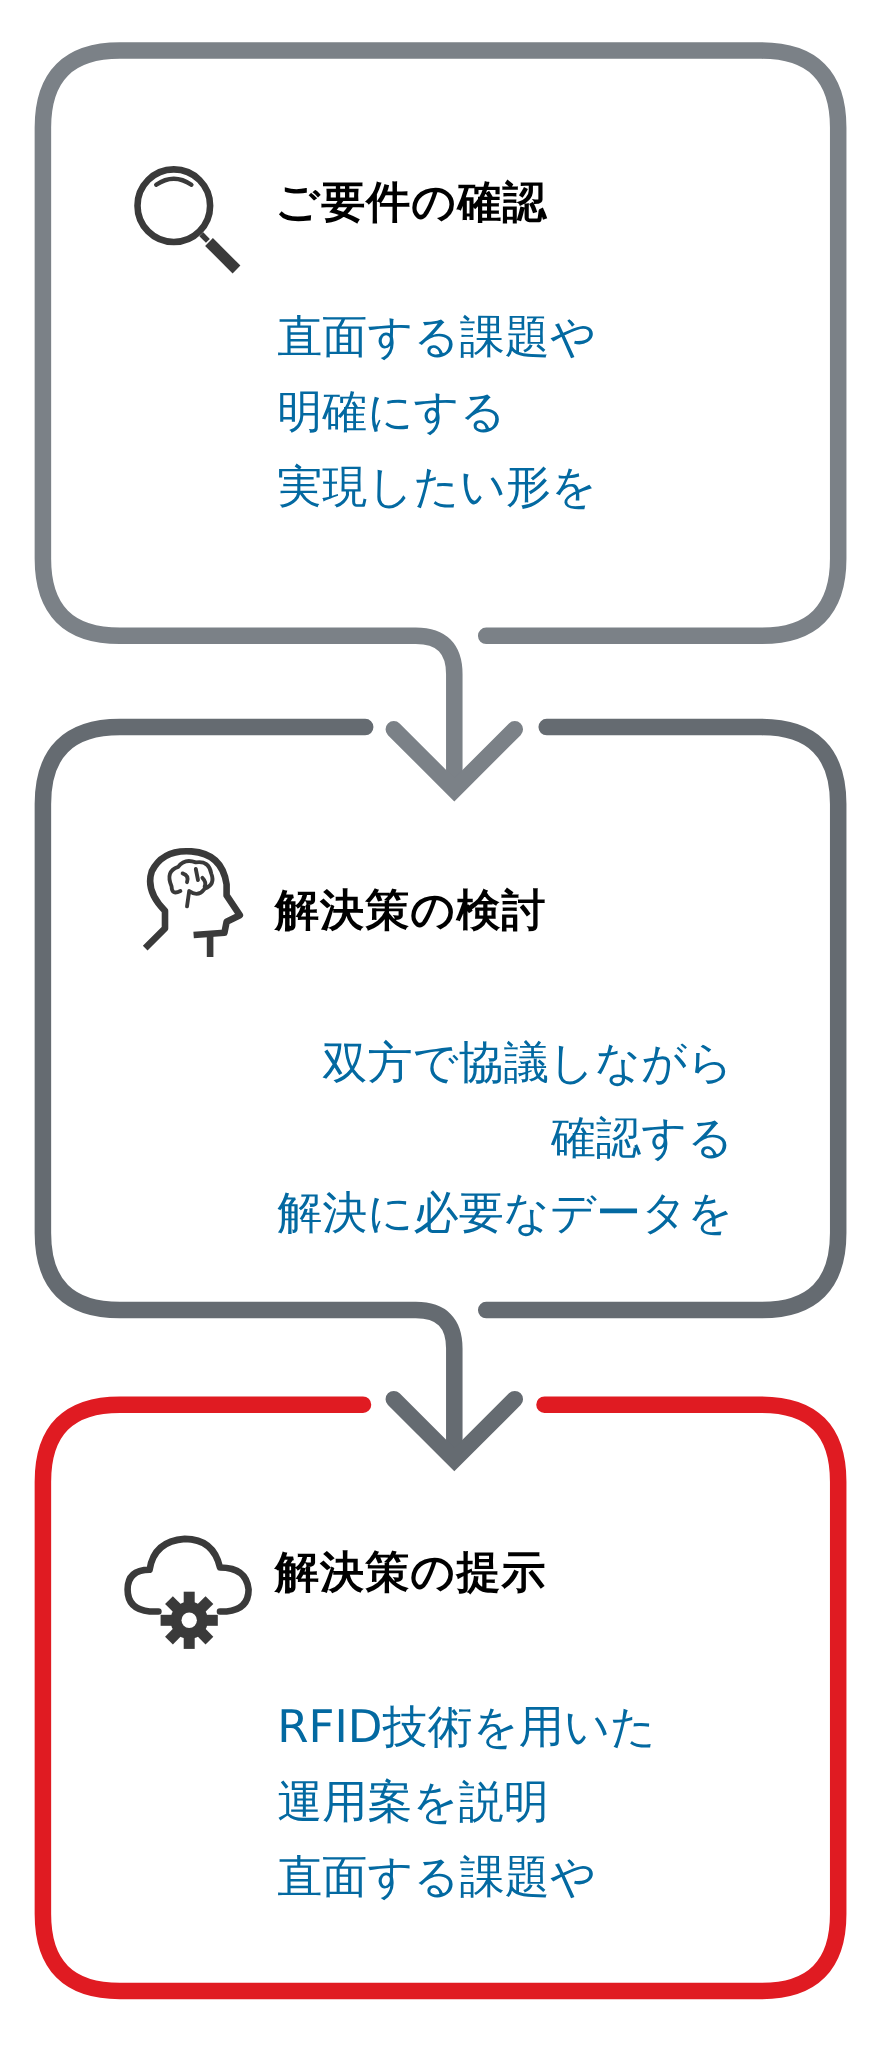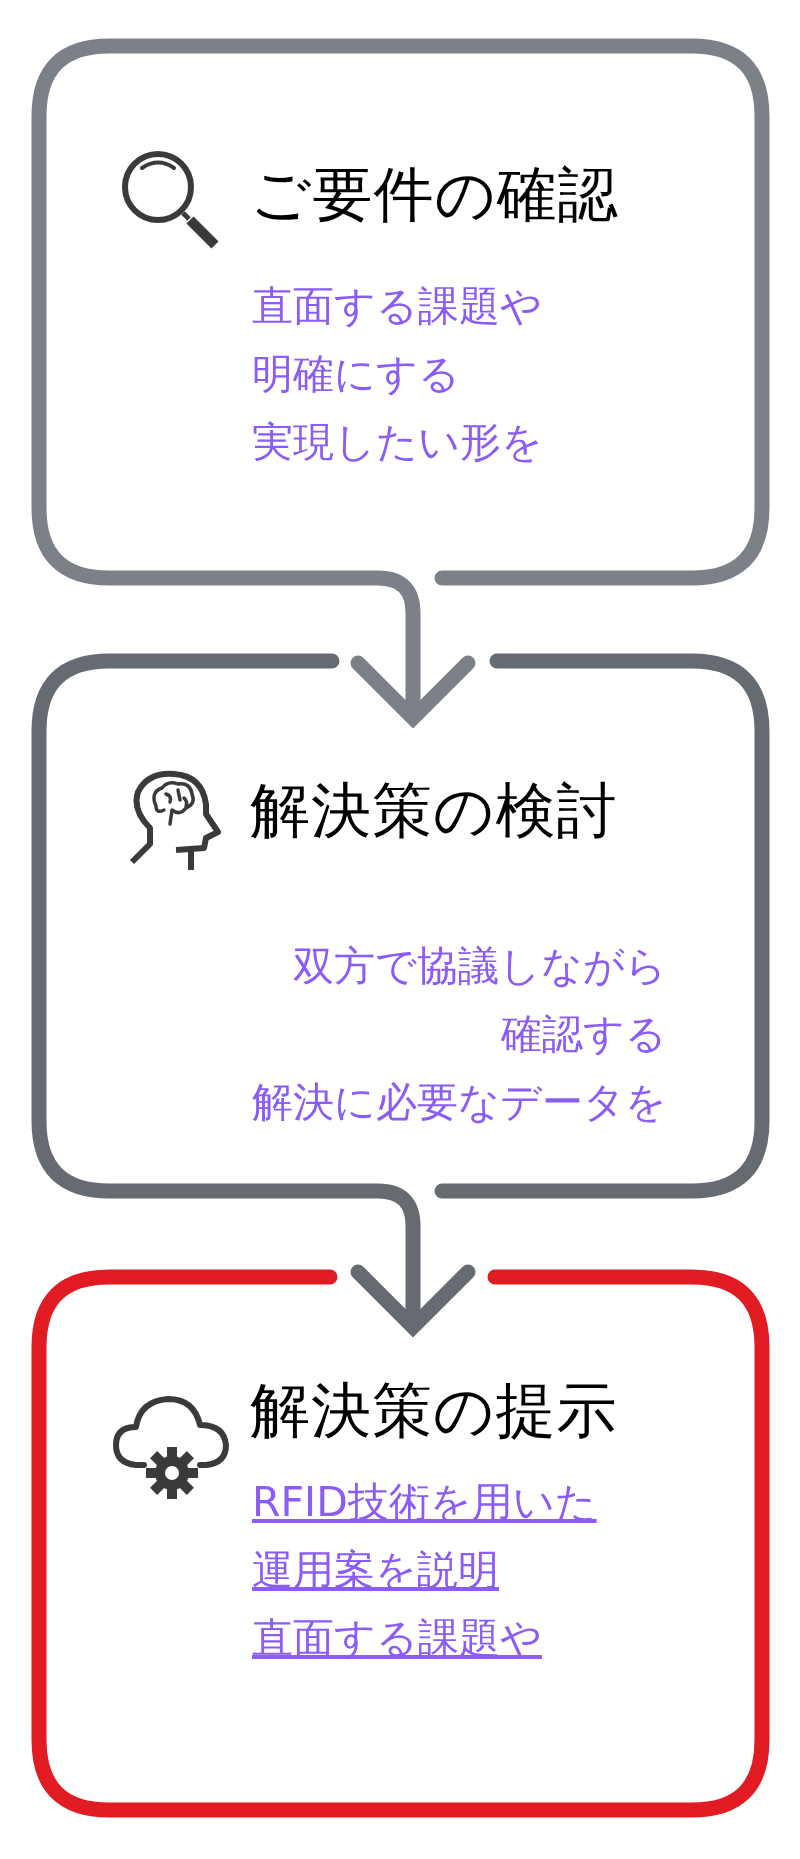--- a/index.html
+++ b/index.html
@@ -1,23 +1,23 @@
 <!DOCTYPE html>
 <html><head>
 <meta charset="utf-8">
 <style>
   html, body { margin:0; padding:0; background:#ffffff; }
   body { width:800px; height:1859px; position:relative; overflow:hidden;
          font-family:"DejaVu Sans", "Liberation Sans", sans-serif; }
   #frames { position:absolute; left:0; top:0; width:800px; height:1859px; }
   .step { position:absolute; left:0; width:800px; }
   .icon { position:absolute; }
-  .title { position:absolute; left:250px; font-size:60px; font-weight:normal; color:#000;
+  .title { position:absolute; left:250px; font-size:40px; font-weight:bold; color:#000;
            white-space:nowrap; letter-spacing:1px; line-height:1;text-align:center; }
-  .body { position:absolute; left:252px; font-size:41px; color:#8b5cf6;
+  .body { position:absolute; left:252px; font-size:41px; color:#0369a1;
           line-height:68px; white-space:nowrap; }
   .body div { height:68px; }
 </style>
 </head>
 <body>
 
 <svg id="frames" viewBox="0 0 800 1859" xmlns="http://www.w3.org/2000/svg">
 
   <path d="M 442 578 L 692 578 Q 762 578 762 508 L 762 116 Q 762 46 692 46 L 109 46 Q 39 46 39 116 L 39 508 Q 39 578 109 578 L 378 578 Q 413 578 413 613 L 413 715" fill="none" stroke="#7b8187" stroke-width="15" stroke-linecap="round" stroke-linejoin="round"></path>
   <path d="M 358 663 L 413 718 L 468 663" fill="none" stroke="#7b8187" stroke-width="15" stroke-linecap="round" stroke-linejoin="miter"></path>
@@ -43,21 +43,21 @@
     <div>実現したい形を</div>
   </div>
 </div>
 
 <div class="step" style="top:0;">
   <svg class="icon" style="left:126px; top:770px;" width="100" height="102" viewBox="0 0 100 102">
     <path d="M 6 92 L 24 74 L 24 58 Q 6 40 12 22 Q 22 2 48 4 Q 76 6 80 34 L 80 44 L 92 62 L 80 68 L 78 78 L 50 80" fill="none" stroke="#3a3a3a" stroke-width="6" stroke-linejoin="round"></path>
     <line x1="65" y1="80" x2="65" y2="100" stroke="#3a3a3a" stroke-width="6"></line>
     <path d="M 30 36 Q 24 22 36 18 Q 42 10 52 14 Q 64 12 66 24 Q 70 34 60 38 Q 54 46 46 40 L 44 54 M 38 40 Q 30 44 30 36 M 40 24 Q 46 26 44 32 M 52 20 L 54 30 M 58 28 Q 62 32 60 36" fill="none" stroke="#3a3a3a" stroke-width="3.5" stroke-linecap="round" stroke-linejoin="round"></path>
   </svg>
-  <div class="title" style="top:780px;">解決策の検討</div>
+  <div class="title" style="top:808px;">解決策の検討</div>
   <div class="body" style="top:932px;text-align:right;">
     <div>双方で協議しながら</div>
     <div>確認する</div>
     <div>解決に必要なデータを</div>
   </div>
 </div>
 
 <div class="step" style="top:0;">
   <svg class="icon" style="left:112px; top:1393px;" width="118" height="108" viewBox="0 0 118 108">
     <path d="M 32 72 L 24 72 Q 4 70 4 52 Q 4 34 24 34 Q 28 8 56 6 Q 82 6 88 32 Q 112 32 114 52 Q 114 70 94 72 L 88 72" fill="none" stroke="#3a3a3a" stroke-width="6" stroke-linejoin="round" stroke-linecap="round"></path>
@@ -69,19 +69,19 @@
         <rect x="-26" y="-5" width="12" height="10"></rect>
         <rect x="14" y="-5" width="12" height="10"></rect>
         <rect x="-5" y="-26" width="10" height="12" transform="rotate(45)"></rect>
         <rect x="-5" y="-26" width="10" height="12" transform="rotate(135)"></rect>
         <rect x="-5" y="-26" width="10" height="12" transform="rotate(225)"></rect>
         <rect x="-5" y="-26" width="10" height="12" transform="rotate(315)"></rect>
       </g>
       <circle cx="0" cy="0" r="7" fill="#ffffff"></circle>
     </g>
   </svg>
-  <div class="title" style="top:1380px;">解決策の提示</div>
-  <div class="body" style="top:1468px;text-decoration:underline;">
+  <div class="title" style="top:1410px;">解決策の提示</div>
+  <div class="body" style="top:1536px;">
     <div>RFID技術を用いた</div>
     <div>運用案を説明</div>
     <div>直面する課題や</div>
   </div>
 </div>
 
 </body></html>

